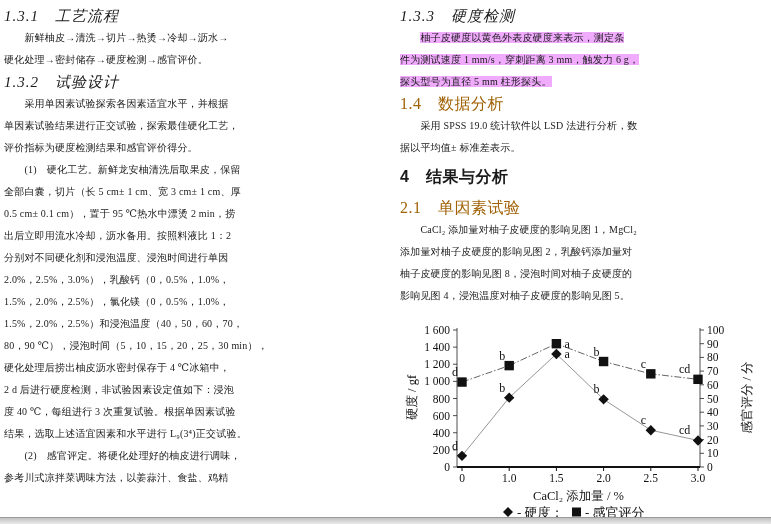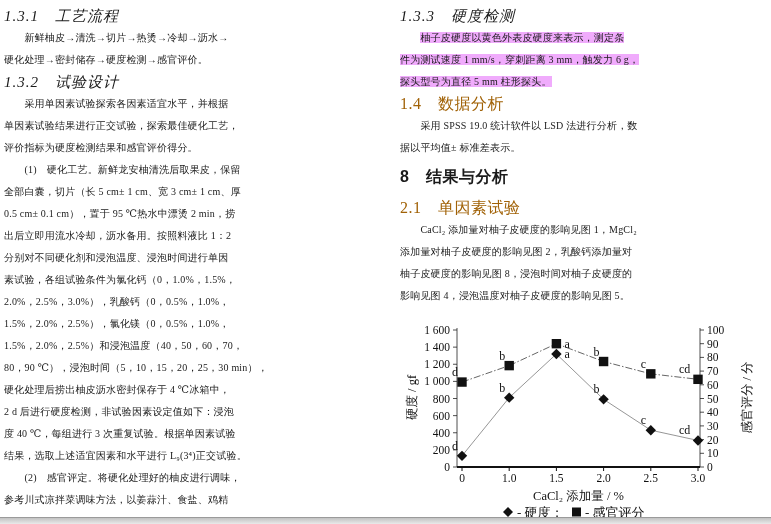--- a/index.html
+++ b/index.html
@@ -30,41 +30,40 @@
       <div class="line "><span>硬化处理→密封储存→硬度检测→感官评价。</span></div>
       <div class="line h-kai"><span>1.3.2　试验设计</span></div>
       <div class="line "><span>　　采用单因素试验探索各因素适宜水平，并根据</span></div>
       <div class="line "><span>单因素试验结果进行正交试验，探索最佳硬化工艺，</span></div>
       <div class="line "><span>评价指标为硬度检测结果和感官评价得分。</span></div>
       <div class="line "><span>　　(1)　硬化工艺。新鲜龙安柚清洗后取果皮，保留</span></div>
       <div class="line "><span>全部白囊，切片（长 5 cm± 1 cm、宽 3 cm± 1 cm、厚</span></div>
       <div class="line "><span>0.5 cm± 0.1 cm），置于 95 ℃热水中漂烫 2 min，捞</span></div>
       <div class="line "><span>出后立即用流水冷却，沥水备用。按照料液比 1：2</span></div>
       <div class="line "><span>分别对不同硬化剂和浸泡温度、浸泡时间进行单因</span></div>
-      <div class="line "><span>素试验，各组试验条件为氯化钙（0，1.0%，1.5%，</span></div>
       <div class="line "><span>2.0%，2.5%，3.0%），乳酸钙（0，0.5%，1.0%，</span></div>
       <div class="line "><span>1.5%，2.0%，2.5%），氯化镁（0，0.5%，1.0%，</span></div>
       <div class="line "><span>1.5%，2.0%，2.5%）和浸泡温度（40，50，60，70，</span></div>
       <div class="line "><span>80，90 ℃），浸泡时间（5，10，15，20，25，30 min），</span></div>
       <div class="line "><span>硬化处理后捞出柚皮沥水密封保存于 4 ℃冰箱中，</span></div>
       <div class="line "><span>2 d 后进行硬度检测，非试验因素设定值如下：浸泡</span></div>
       <div class="line "><span>度 40 ℃，每组进行 3 次重复试验。根据单因素试验</span></div>
       <div class="line "><span>结果，选取上述适宜因素和水平进行 L₉(3⁴)正交试验。</span></div>
       <div class="line "><span>　　(2)　感官评定。将硬化处理好的柚皮进行调味，</span></div>
       <div class="line "><span>参考川式凉拌菜调味方法，以姜蒜汁、食盐、鸡精</span></div>
     </div>
   <div class="col col-right" id="col-right">
       <div class="line h-kai"><span>1.3.3　硬度检测</span></div>
       <div class="line "><span>　　</span><span class="hl">柚子皮硬度以黄色外表皮硬度来表示，测定条</span></div>
       <div class="line "><span class="hl">件为测试速度 1 mm/s，穿刺距离 3 mm，触发力 6 g，</span></div>
       <div class="line "><span class="hl">探头型号为直径 5 mm 柱形探头。</span></div>
       <div class="line h-blue"><span>1.4　数据分析</span></div>
       <div class="line "><span>　　采用 SPSS 19.0 统计软件以 LSD 法进行分析，数</span></div>
       <div class="line "><span>据以平均值± 标准差表示。</span></div>
-      <div class="line h-bold" style="margin-top: 7px;"><span>8　结果与分析</span></div>
+      <div class="line h-bold" style="margin-top: 7px;"><span>4　结果与分析</span></div>
       <div class="line h-blue" style="margin-top: 9px;"><span>2.1　单因素试验</span></div>
       <div class="line "><span>　　CaCl₂ 添加量对柚子皮硬度的影响见图 1，MgCl₂</span></div>
       <div class="line "><span>添加量对柚子皮硬度的影响见图 2，乳酸钙添加量对</span></div>
       <div class="line "><span>柚子皮硬度的影响见图 8，浸泡时间对柚子皮硬度的</span></div>
       <div class="line "><span>影响见图 4，浸泡温度对柚子皮硬度的影响见图 5。</span></div>
     </div>
   <div class="chart-box" id="chart-box"><svg width="370" height="206" viewBox="0 0 370 206">
         <g>
           <line x1="57" y1="10" x2="57" y2="149" stroke="#222" stroke-width="0.8"></line>
           <line x1="300" y1="10" x2="300" y2="149" stroke="#222" stroke-width="0.8"></line>

